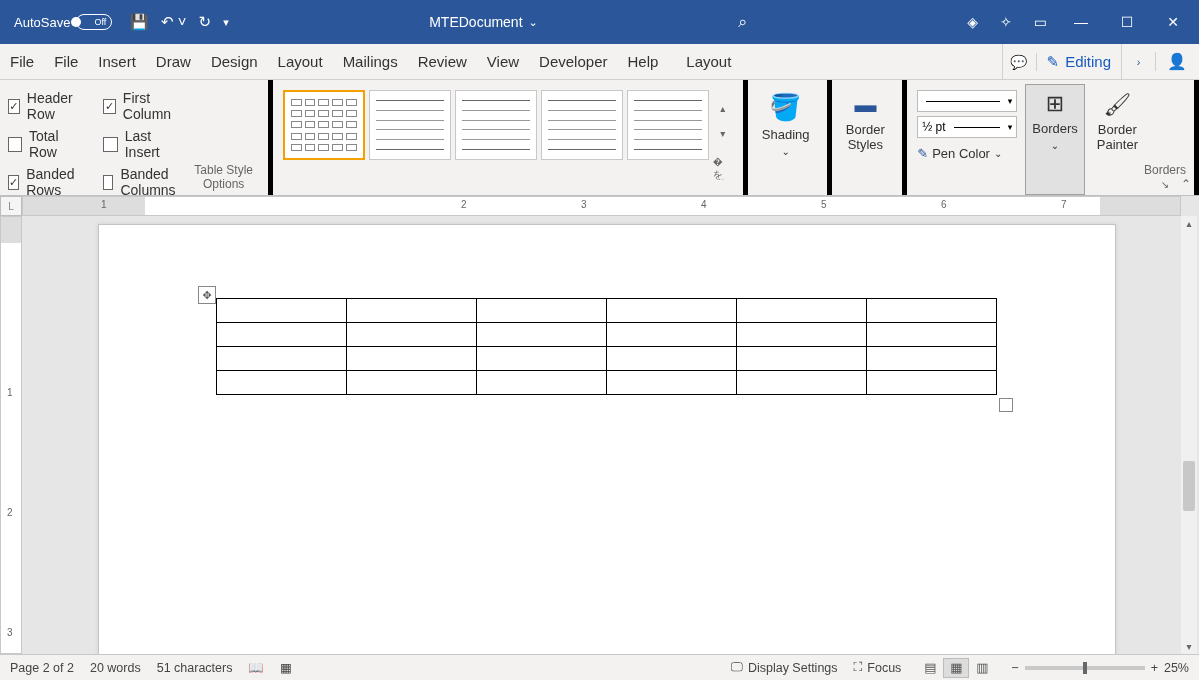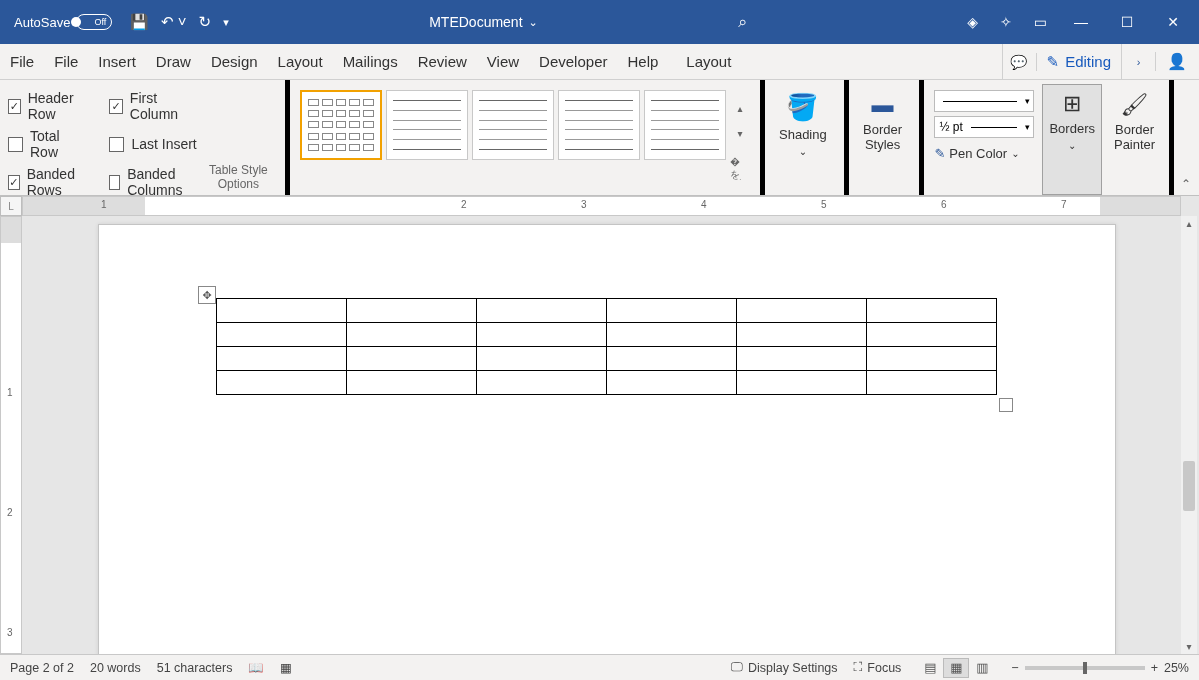--- a/index.html
+++ b/index.html
@@ -296,20 +296,21 @@
         <span style="font-size:22px;">⊞</span>
         <span>Borders</span>
         <span style="font-size:10px;">⌄</span>
       </div>
       <div class="bigbtn">
         <span style="font-size:22px;">🖌</span>
         <span style="white-space:pre-line;">Border
 Painter</span>
       </div>
     </div>
+    <div class="group-label"><span>Borders</span> <span class="launcher">↘</span></div>
   </div>
 
   <span class="collapse-caret">⌃</span>
 </div>
 
 <div class="ruler-row">
   <div class="ruler-corner">L</div>
   <div class="hruler">
     <div class="shade-l"></div>
       <div class="shade-r"></div>

